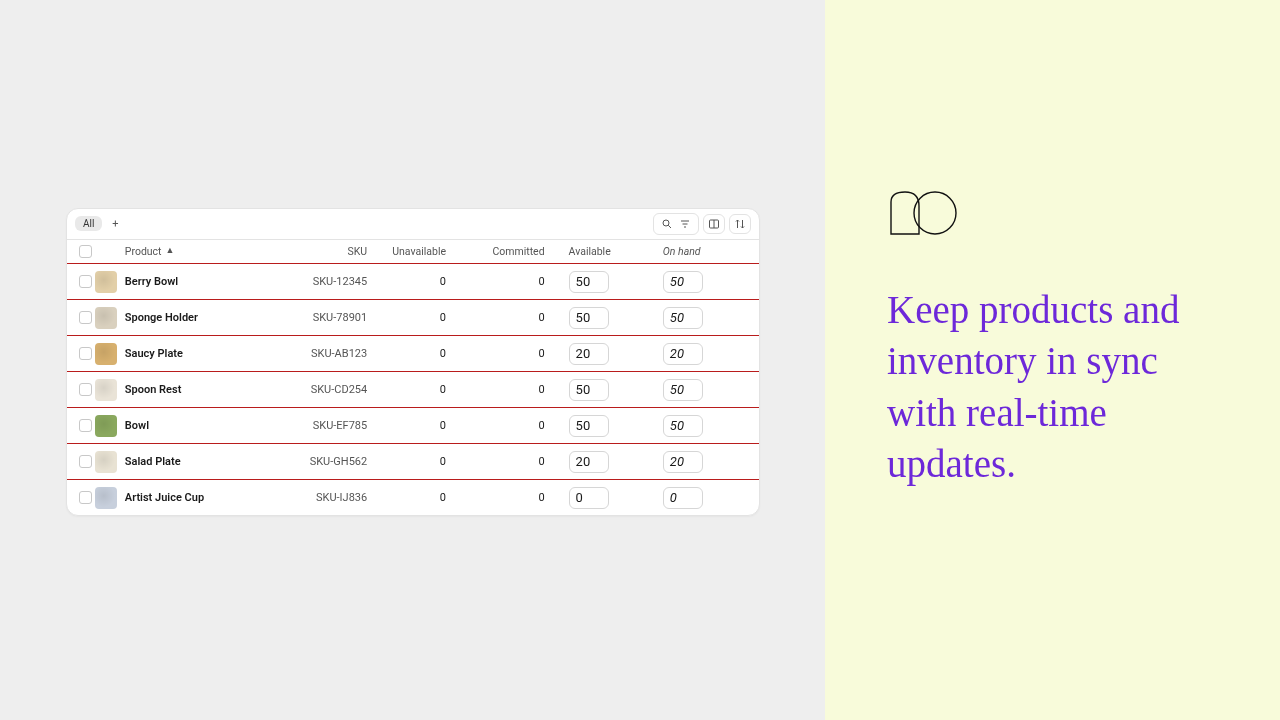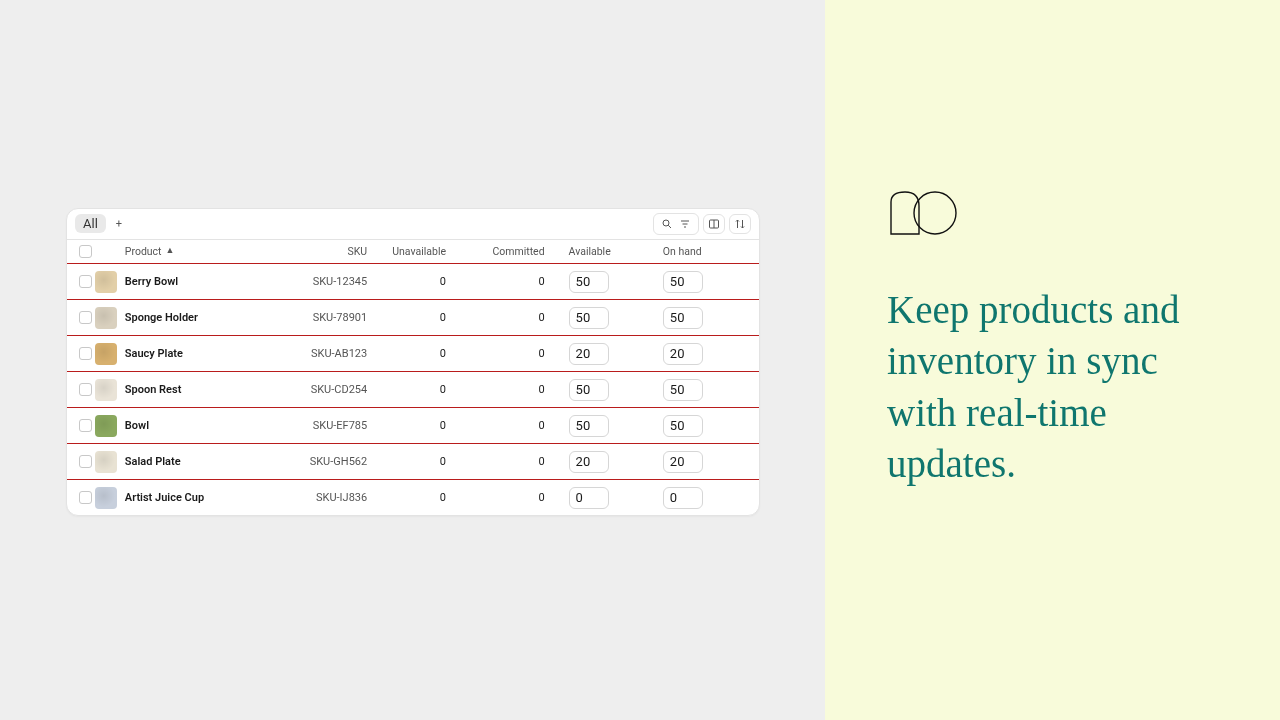--- a/index.html
+++ b/index.html
@@ -12,21 +12,21 @@
     background: #ffffff; border: 1px solid #e3e3e3; border-radius: 12px;
     box-shadow: 0 1px 2px rgba(0,0,0,0.04);
     font-size: 11px; color: #1a1a1a;
   }
   .toolbar {
     height: 22px; display: flex; align-items: center; padding: 0 4px; gap: 4px;
     border-bottom: 1px solid transparent;
     margin: 4px;
   }
   .tab {
-    padding: 2px 8px; font-size: 13px; border-radius: 6px;
+    padding: 2px 8px; font-size: 10px; border-radius: 6px;
     background: #e9e9e9; color: #333; cursor: pointer;
   }
   .add-tab {
     width: 18px; height: 18px; display:flex; align-items:center; justify-content:center;
     color:#555; cursor:pointer; border-radius:6px;
   }
   .spacer { flex:1; }
   .tb-group {
     display:flex; align-items:center; gap:0;
     border:1px solid #e3e3e3; border-radius:6px; padding:2px 4px; background:#fff;
@@ -46,39 +46,39 @@
   .header-row { height:24px; font-size:10.5px; color:#555; border-top:1px solid #e3e3e3; }
   .col-check { width:26px; display:flex; justify-content:flex-end; }
   .col-img   { width:30px; display:flex; justify-content:center; }
   .col-prod  { width:148px; padding-left:4px; font-weight:600; }
   .header-row .col-prod { font-weight:400; display:flex; align-items:flex-start; gap:4px; }
   .col-sku   { width:108px; color:#555;text-align:right; }
   .header-row .col-sku { color:#555; }
   .col-un    { width:94px; text-align:right; padding-right:12px; }
   .col-co    { width:90px; text-align:right; padding-right:0; }
   .col-av    { width:98px;margin-left:24px; }
-  .col-oh    { width:100px; }
+  .col-oh    { width:100px;font-style:italic; }
   .chk {
     width:13px; height:13px; border:1.2px solid #c8c8c8; border-radius:3px; background:#fff; cursor:pointer;
   }
   .thumb {
     width:22px; height:22px; border-radius:4px; background:#e6dcc8;
     background-image: radial-gradient(circle at 40% 40%, rgba(0,0,0,0.08), transparent 60%);
   }
   .numbox {
     width:40px; height:22px; border:1px solid #d6d6d6; border-radius:6px;
     padding:0 6px; font-size:13px; display:flex; align-items:center; background:#fff; cursor:text;
   }
   .sort-icon { font-size:9px; color:#555; }
 
   
   .logo { width:70px; height:50px; margin-bottom:42px; }
   .headline {
     font-family: "Times New Roman", Georgia, serif;
-    font-size: 39px; line-height: 1.32; color:#0f766e; font-weight:400;
+    font-size: 39px; line-height: 1.32; color:#6d28d9; font-weight:400;
   }
 </style>
 </head>
 <body>
 
 <div class="canvas">
   <div class="left-pane">
     <div class="card">
 
       <div class="toolbar">

